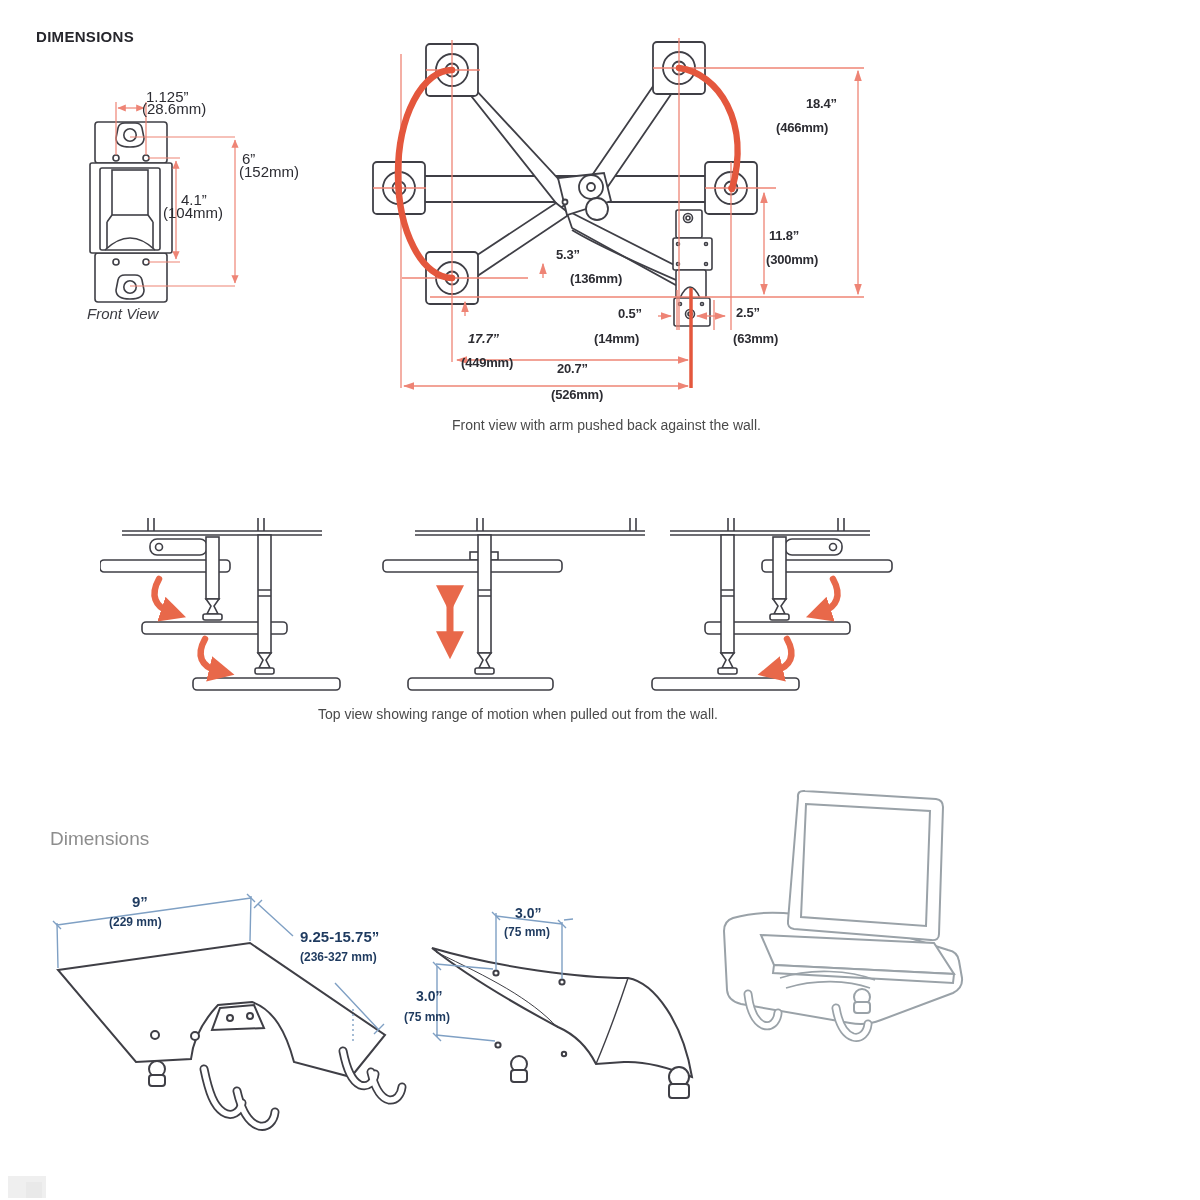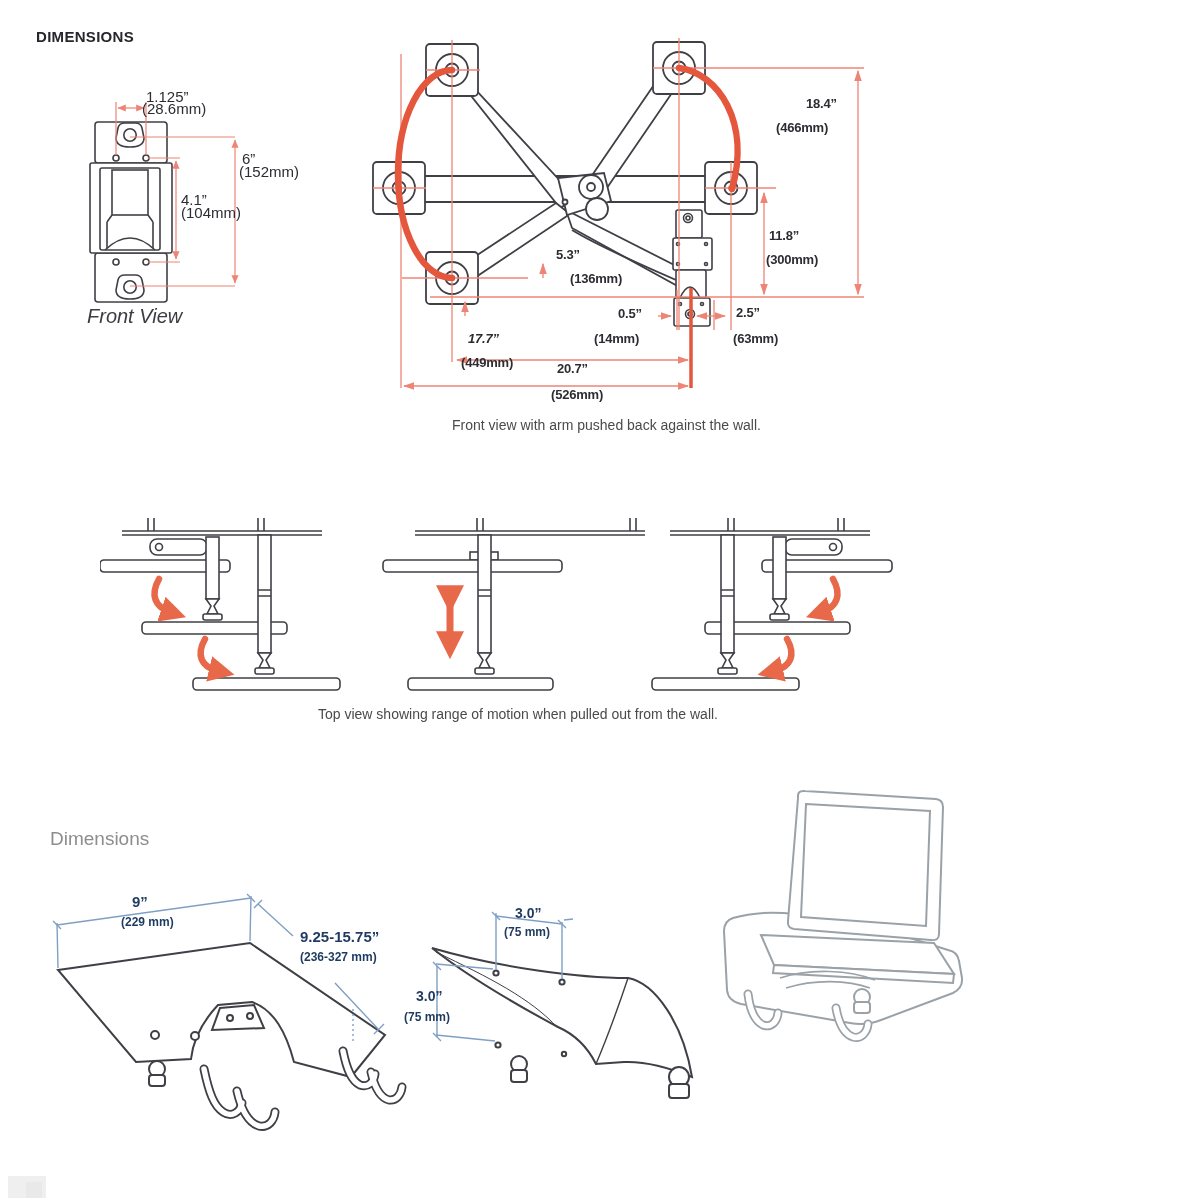--- a/index.html
+++ b/index.html
@@ -4,21 +4,21 @@
 <style>
   html,body{margin:0;padding:0;background:#ffffff;}
   #page{position:relative;width:1200px;height:1200px;background:#ffffff;overflow:hidden;
         font-family:"Liberation Sans",sans-serif;}
   .fig{position:absolute;}
   .lbl{position:absolute;white-space:nowrap;color:#2c2c32;font-family:"Liberation Sans",sans-serif;}
   .h1{font-size:15px;font-weight:700;letter-spacing:.3px;color:#26262c;}
   .dimL{font-size:13px;font-weight:600;letter-spacing:-.2px;}
   .dimS{font-size:15px;font-weight:400;}
   .cap{font-size:14px;color:#4a4a4a;}
-  .capI{font-size:20px;font-style:italic;color:#3c3c42;}
+  .capI{font-size:15px;font-style:italic;color:#3c3c42;}
   .navB{font-size:15px;font-weight:700;color:#1e3a5f;}
   .navS{font-size:12px;font-weight:700;color:#1e3a5f;}
   .sub{font-size:19px;color:#8d8d8d;}
   .wm{position:absolute;left:8px;top:1176px;width:38px;height:22px;background:#efefef;}
   .wm2{position:absolute;left:26px;top:1182px;width:16px;height:16px;background:#e9e9e9;}
 </style>
 </head>
 <body>
 
 <div id="page">
@@ -55,21 +55,21 @@
       <path d="M150,60 V203" marker-start="url(#mA)" marker-end="url(#mA)"></path>
       <path d="M63,78 H95 M63,182 H95"></path>
       <path d="M91,81 V179" marker-start="url(#mA)" marker-end="url(#mA)"></path>
     </g>
   </svg>
   <div class="lbl dimS" style="left:146px;top:88px;">1.125”</div>
   <div class="lbl dimS" style="left:142px;top:100px;">(28.6mm)</div>
   <div class="lbl dimS" style="left:242px;top:150px;">6”</div>
   <div class="lbl dimS" style="left:239px;top:163px;">(152mm)</div>
   <div class="lbl dimS" style="left:181px;top:191px;">4.1”</div>
-  <div class="lbl dimS" style="left:181px;top:204px;">(104mm)</div>
+  <div class="lbl dimS" style="left:163px;top:204px;">(104mm)</div>
   <div class="lbl capI" style="left:87px;top:305px;">Front View</div>
 
   <svg class="fig" style="left:368px;top:26px;" width="540" height="414" viewBox="0 0 540 414">
     <defs>
       <marker id="mR" markerWidth="9" markerHeight="6" refX="8" refY="3" orient="auto-start-reverse">
         <path d="M0,0 L9,3 L0,6 Z" fill="#ee8475"></path>
       </marker>
     </defs>
 
     <rect x="8" y="150" width="380" height="26" rx="5" fill="#fff" stroke="#3f3f46" stroke-width="1.8"></rect>
@@ -262,21 +262,21 @@
     <g stroke="#7fa0c4" stroke-width="1.4" fill="none">
       <path d="M18,100 L17,55 M210,73 L211,28"></path>
       <path d="M17,57 L211,30"></path>
       <path d="M13,53 L21,61 M207,26 L215,34"></path>
       <path d="M218,36 L253,68 M295,115 L339,162"></path>
       <path d="M214,40 L222,32 M334,166 L344,156"></path>
       <path d="M313,141 V173" stroke-dasharray="2,3"></path>
     </g>
   </svg>
   <div class="lbl navB" style="left:132px;top:893px;">9”</div>
-  <div class="lbl navS" style="left:109px;top:915px;margin-left:12px;">(229 mm)</div>
+  <div class="lbl navS" style="left:109px;top:915px;">(229 mm)</div>
   <div class="lbl navB" style="left:300px;top:928px;">9.25-15.75”</div>
   <div class="lbl navS" style="left:300px;top:950px;">(236-327 mm)</div>
 
   <svg class="fig" style="left:400px;top:878px;" width="330" height="280" viewBox="0 0 330 280">
     <g stroke="#3f3f46" stroke-width="2" fill="#ffffff">
       <path d="M32,70 C100,90 180,100 228,100 C255,105 283,145 292,199 C270,190 246,183 224,184 L196,186 C188,170 176,157 158,149 C115,126 66,97 32,70 Z"></path>
       <path d="M228,100 C218,130 207,160 196,186" fill="none" stroke-width="1.4"></path>
       <path d="M36,74 C90,100 130,120 158,150" fill="none" stroke-width="1"></path>
       <circle cx="96" cy="95" r="2.6"></circle>
         <circle cx="162" cy="104" r="2.6"></circle>

